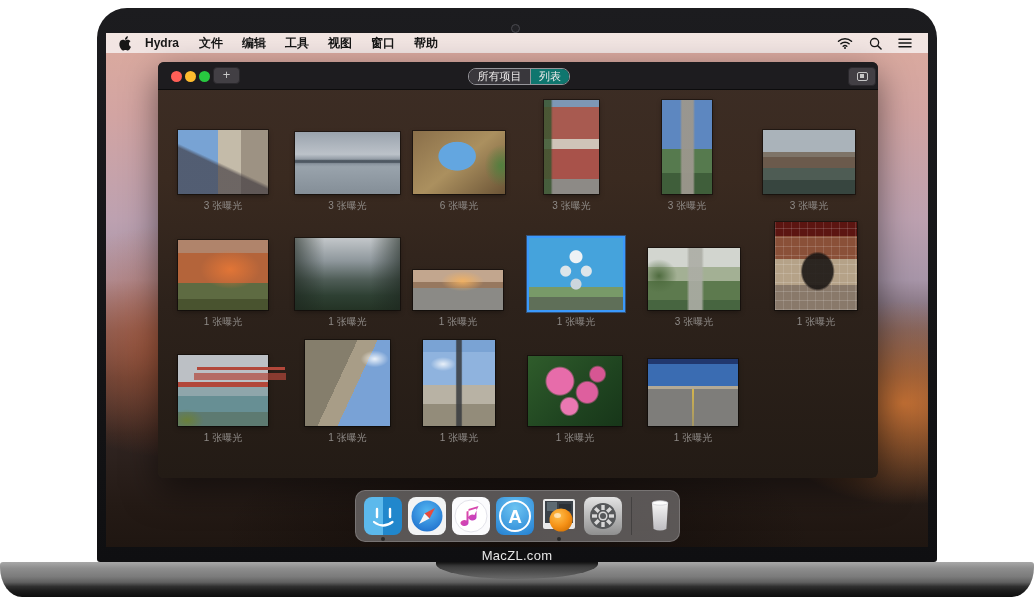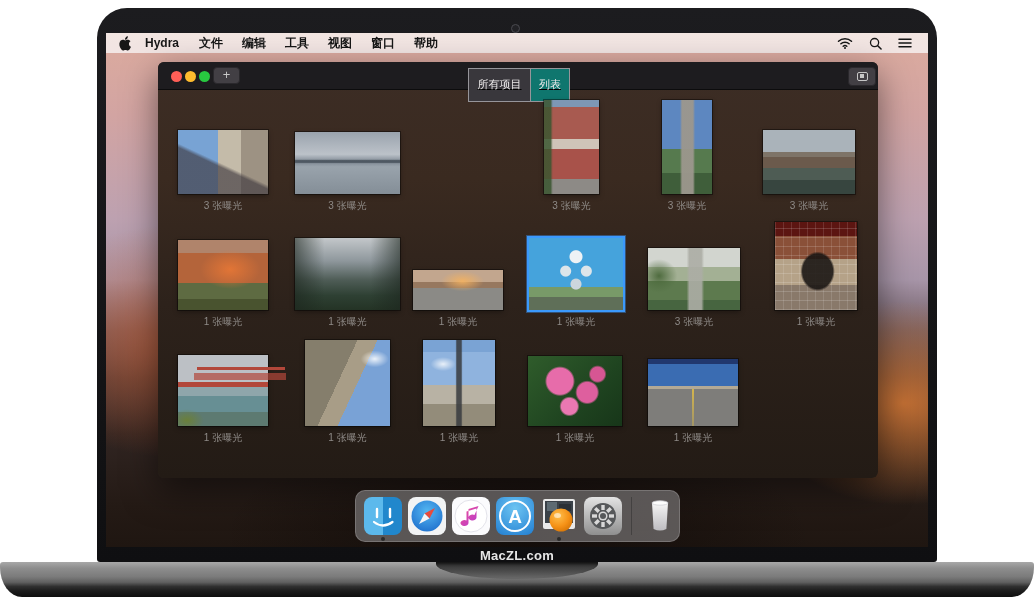--- a/index.html
+++ b/index.html
@@ -6,21 +6,21 @@
   html,body { width:1034px; height:597px; background:#ffffff; font-family:"Liberation Sans", sans-serif; overflow:hidden; }
   .stage { position:relative; width:1034px; height:597px; }
 
   
   .laptop { position:absolute; left:97px; top:8px; width:840px; height:554px;
     background:linear-gradient(180deg,#1c1c1f 0%,#141416 60%,#0f0f11 100%);
     border-radius:30px 30px 3px 3px; }
   .camera { position:absolute; left:414px; top:16px; width:9px; height:9px; border-radius:50%;
     background:#222226; border:1.5px solid #4a4a50; }
   .brand { position:absolute; left:0; right:0; top:540px; text-align:center;
-    color:#e6e6e6; font-size:13px; font-weight:700; letter-spacing:.3px; }
+    color:#e6e6e6; font-size:13px; font-weight:400; letter-spacing:.3px; }
   .base { position:absolute; left:0; top:562px; width:1034px; height:35px;
     background:linear-gradient(180deg,#a8a8a8 0%,#8d8d8d 18%,#7b7b7b 42%,#606060 58%,#303030 70%,#1d1d1d 82%,#0e0e0e 100%);
     border-radius:3px 3px 22px 22px / 3px 3px 30px 30px; }
   .notch { position:absolute; left:436px; top:0; width:162px; height:17px;
     background:linear-gradient(180deg,#2c2c2c 0%,#4c4c4c 55%,#6b6b6b 100%);
     border-radius:0 0 90px 90px / 0 0 17px 17px; box-shadow:inset 0 2px 3px rgba(0,0,0,.6); }
 
   
   .display { position:absolute; left:9px; top:25px; width:822px; height:514px; overflow:hidden;
     background:
@@ -45,22 +45,22 @@
     background:linear-gradient(180deg,#3c2d25 0%,#3a2a20 28%,#2d221b 58%,#231b15 100%); }
   .titlebar { position:absolute; left:0; top:0; width:100%; height:28px;
     background:#1d1c1f; border-radius:6px 6px 0 0; border-bottom:1px solid #0c0c0d; }
   .tl { position:absolute; top:8.5px; width:11px; height:11px; border-radius:50%; }
   .tl.red { left:13px; background:#ff5f57; }
   .tl.yellow { left:27px; background:#febc2e; }
   .tl.green { left:41px; background:#28c840; }
   .addbtn { position:absolute; left:55px; top:5px; width:27px; height:17px;
     background:#423f44; border:1px solid #2a282c; border-radius:4px;
     color:#c9c9c9; font-size:13px; line-height:14px; text-align:center; }
-  .segctl { position:absolute; left:310px; top:5.5px; height:34px; display:flex;
-    border:1px solid #96959a; border-radius:0; overflow:hidden; font-size:11px;text-decoration:underline; }
+  .segctl { position:absolute; left:310px; top:5.5px; height:17px; display:flex;
+    border:1px solid #96959a; border-radius:8px; overflow:hidden; font-size:11px; }
   .seg { display:flex; align-items:center; justify-content:center; color:#eceaea; }
   .seg.all { width:62px; background:#39373c; border-right:1px solid #96959a; }
   .seg.list { width:38px; background:#0f766e; }
   .dispbtn { position:absolute; left:690px; top:4.5px; width:28px; height:19px;
     background:#423f44; border:1px solid #2a282c; border-radius:4px;
     display:flex; align-items:center; justify-content:center; }
   .dispbtn .glyph { width:11px; height:9px; border:1.5px solid #c6c6c6; border-radius:2px; position:relative; }
   .dispbtn .glyph::after { content:""; position:absolute; left:2.5px; top:1.5px; width:3.5px; height:3.5px; background:#c6c6c6; }
 
   
@@ -215,20 +215,24 @@
         </div>
 
         <div class="cell c1">
           <div class="thumb"></div>
           <div class="plabel">3 张曝光</div>
         </div>
         <div class="cell c2">
           <div class="thumb"></div>
           <div class="plabel">3 张曝光</div>
         </div>
+        <div class="cell c3">
+          <div class="thumb"></div>
+          <div class="plabel">6 张曝光</div>
+        </div>
         <div class="cell c4">
           <div class="thumb"></div>
           <div class="plabel">3 张曝光</div>
         </div>
         <div class="cell c5">
           <div class="thumb"></div>
           <div class="plabel">3 张曝光</div>
         </div>
         <div class="cell c6">
           <div class="thumb"></div>

